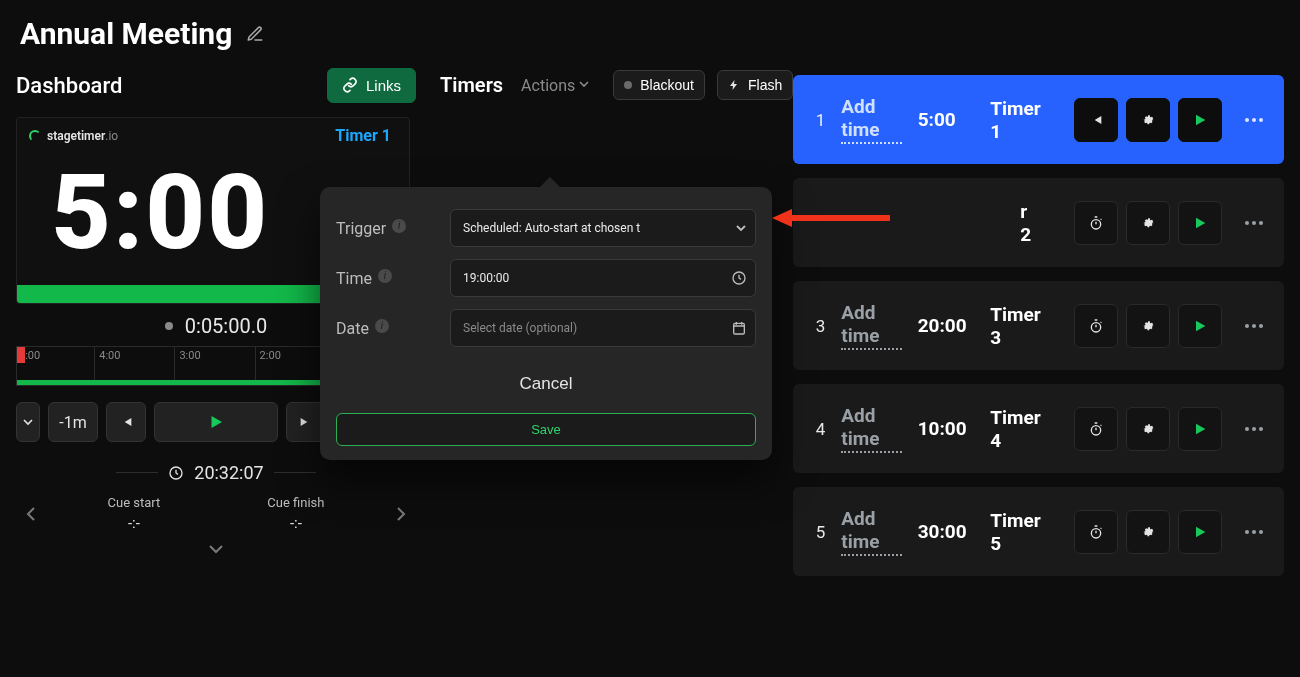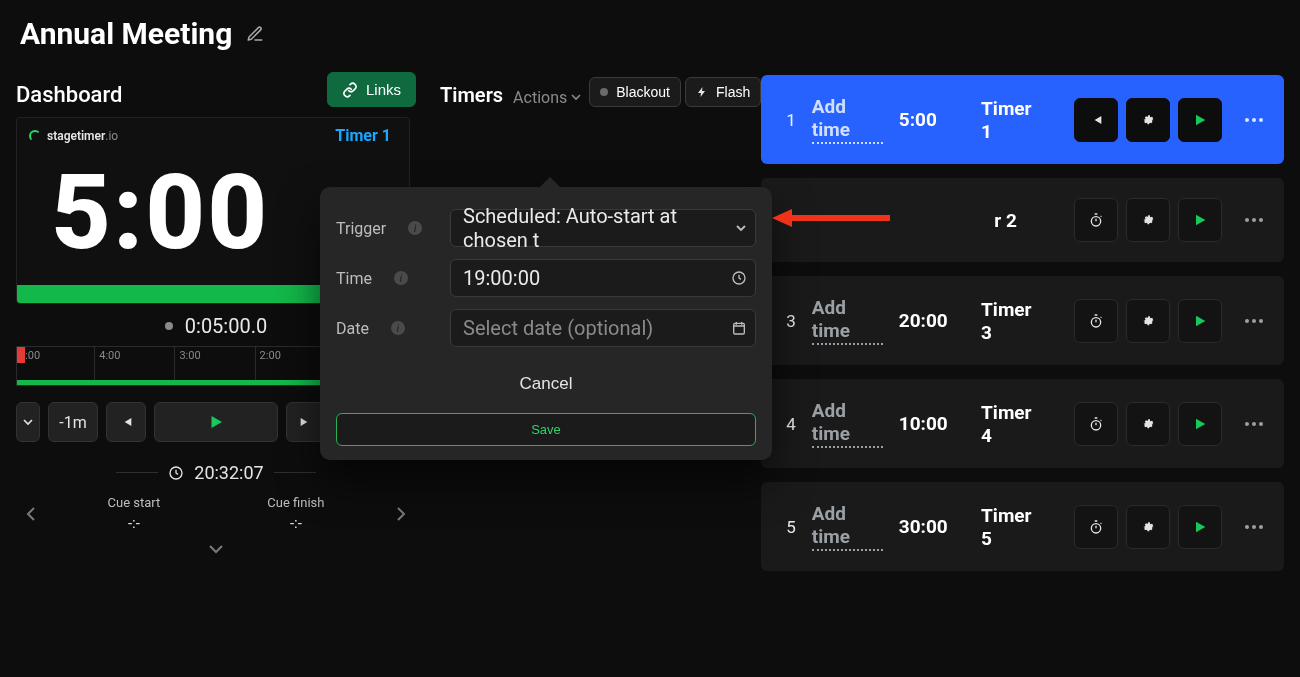--- a/index.html
+++ b/index.html
@@ -66,22 +66,22 @@
     flex-direction: column;
   }
   .col-right {
     flex: 1;
     display: flex;
     flex-direction: row;
   }
 
   .dash-head, .timers-head {
     display: flex;
-    align-items: flex-end;
-    gap: 4px;
+    align-items: center;
+    gap: 12px;
     height: 44px;
   }
   .dash-title {
     font-size: 22px;
     font-weight: 500;
     margin-right: auto;
   }
   .btn {
     display: inline-flex;
     align-items: center;
@@ -271,43 +271,43 @@
     display: flex;
     align-items: center;
     gap: 14px;
     padding: 6px 0;
   }
   .popover .label {
     width: 100px;
     color: #bdbdbd;
     font-size: 16px;
     display: inline-flex;
-    align-items: center;
-    gap: 22px;
+    align-items: flex-start;
+    gap: 6px;
   }
   .popover .info {
     width: 14px; height: 14px; border-radius: 50%;
     background: #4a4a4a;
     color: #1b1b1b;
     font-size: 10px;
     display: inline-flex; align-items: center; justify-content: center;
     font-style: italic;
   }
   .popover .control {
     flex: 1;
     height: 38px;
     background: #1b1b1b;
     border: 1px solid #3a3a3a;
     border-radius: 6px;
     display: flex;
     align-items: center;
     padding: 0 8px 0 12px;
     gap: 8px;
     color: #eaeaea;
-    font-size: 20px;
+    font-size: 12px;
     position: relative;
   }
   .popover .control .ph { color: #8a8a8a; }
   .popover .control .chev, .popover .control .end-ico { margin-left: auto; color: #bdbdbd; }
   .popover .actions { display: flex; justify-content: flex-end; gap: 10px; margin-top: 12px; flex-direction: column; }
   .popover .actions .cancel {
     background: transparent;
     border: 1px solid transparent;
     color: #e4e4e4;
     font-size: 17px;

